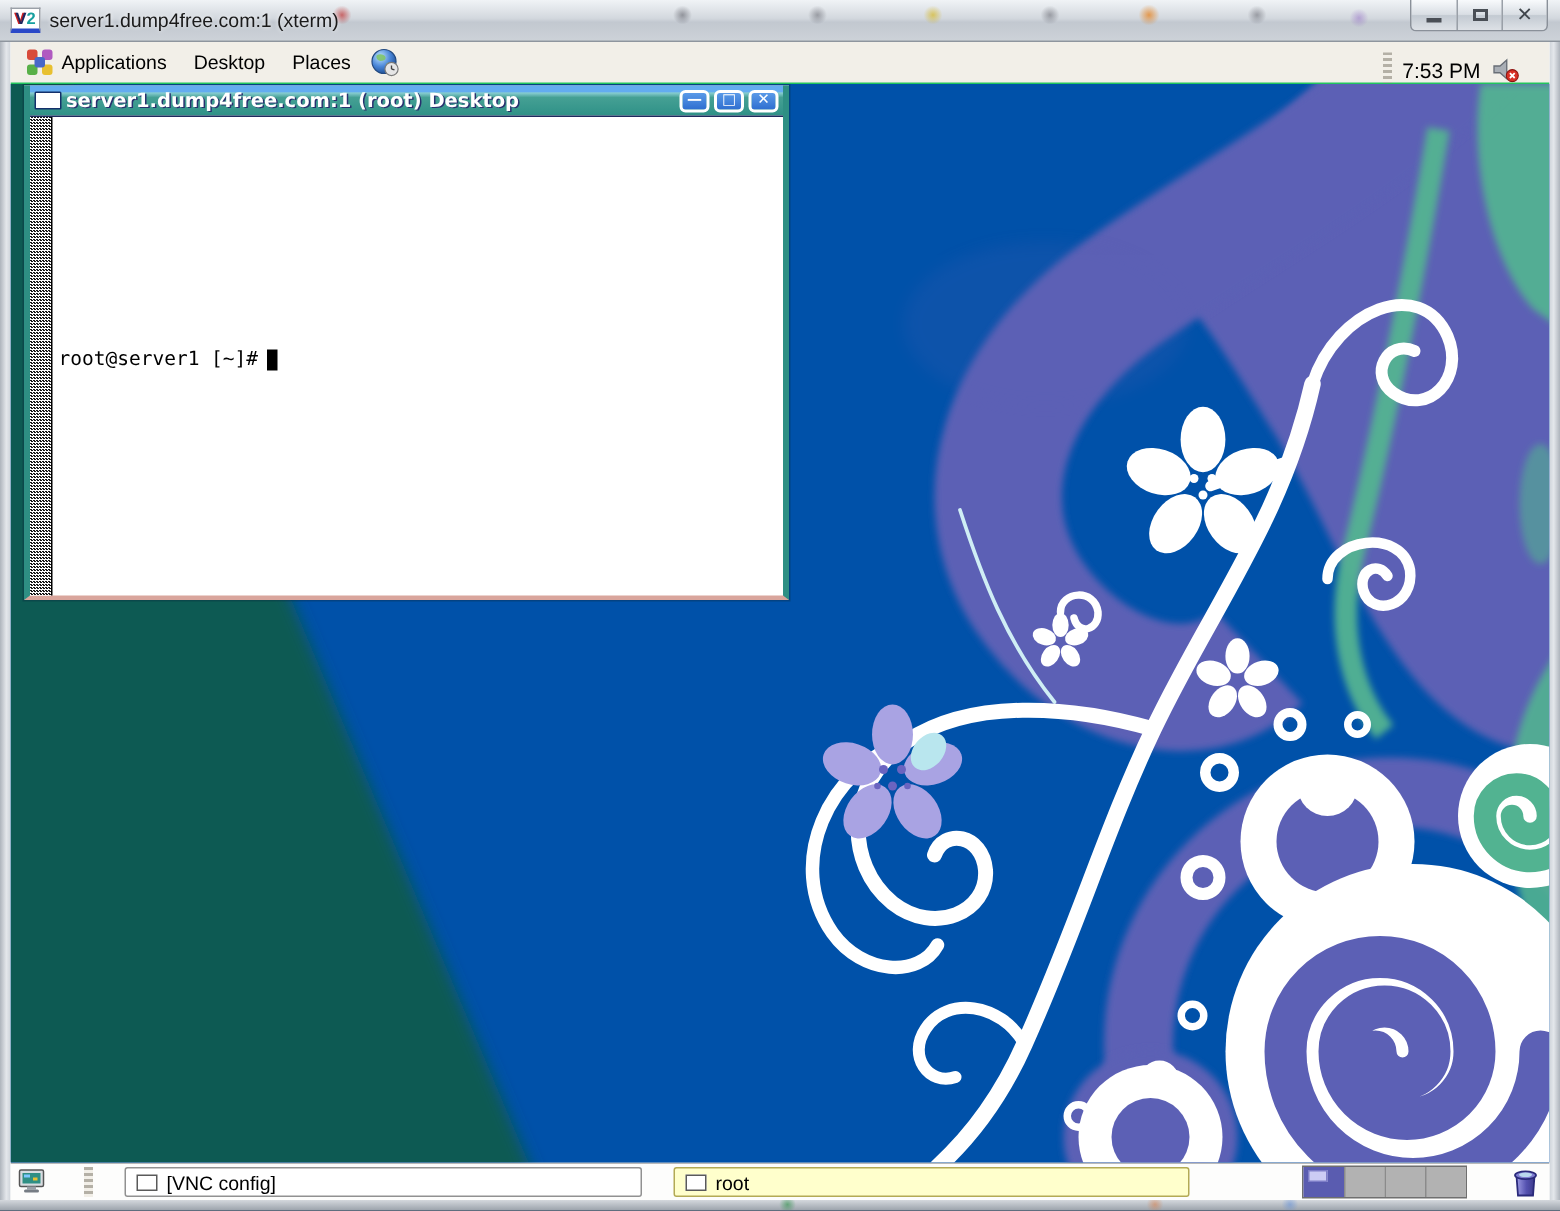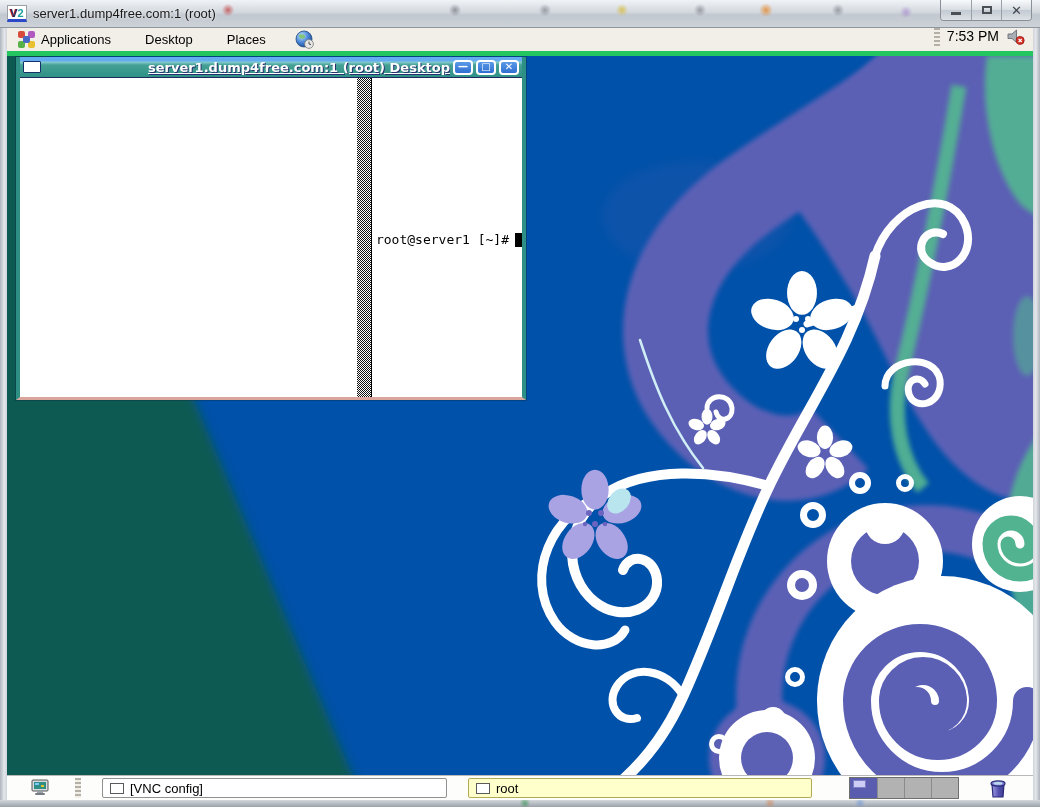--- a/index.html
+++ b/index.html
@@ -38,58 +38,58 @@
   .side.left{left:0;} .side.right{right:0;transform:scaleX(-1);}
   .bottom-strip{position:absolute;left:0;right:0;bottom:0;height:7px;
     background:
       radial-gradient(circle 8px at 525px 3px, rgba(30,140,60,.55), rgba(30,140,60,0) 70%),
       radial-gradient(circle 8px at 770px 3px, rgba(220,120,60,.5), rgba(220,120,60,0) 70%),
       radial-gradient(circle 8px at 860px 3px, rgba(90,140,220,.5), rgba(90,140,220,0) 70%),
       linear-gradient(#d4d8dd,#9ba2ab);}
   
   .client{position:absolute;left:7px;top:28px;width:1026px;height:772px;background:#fff;overflow:hidden;}
   
-  .menubar{height:28px;background:#f2efe8;border-bottom:5px solid #22c55e;display:flex;align-items:center;
-           font-size:13px;color:#000;padding-left:2px;gap:16px;}
+  .menubar{height:28px;background:#f2efe8;border-bottom:1px solid #22c55e;display:flex;align-items:center;
+           font-size:13px;color:#000;padding-left:2px;}
   .menu-item{display:flex;align-items:center;gap:6px;padding:0 9px;height:100%;cursor:default;}
   .distro-icon{width:17px;height:17px;position:relative;display:inline-block;}
   .distro-icon i{position:absolute;width:7px;height:7px;border-radius:2px;}
   .distro-icon .p1{left:0;top:0;background:#d84a3a;}
   .distro-icon .p2{right:0;top:0;background:#b05ac0;}
   .distro-icon .p3{left:0;bottom:0;background:#58b048;}
   .distro-icon .p4{right:0;bottom:0;background:#e8c030;}
   .distro-icon .p5{left:5px;top:5px;width:7px;height:7px;background:#4868c8;border-radius:2px;}
-  .menubar-right{margin-left:auto;display:flex;align-items:flex-start;gap:7px;padding-right:8px;height:100%;}
+  .menubar-right{margin-left:auto;display:flex;align-items:flex-end;gap:7px;padding-right:20px;height:100%;}
   .panel-grip{width:6px;height:20px;background:repeating-linear-gradient(180deg,#b4b0a6 0 2px,#f2efe8 2px 4px);}
   .clock{font-size:14px;color:#000;}
   
   .desktop{position:relative;width:1026px;height:719px;background:#0051a9;overflow:hidden;}
   .desktop svg{position:absolute;left:0;top:0;}
   
   .xterm{position:absolute;left:9px;top:1px;width:510px;height:343px;background:#fff;
          border-left:4px solid #2e8f84;border-right:4px solid #2e8f84;border-bottom:3px solid #d9a59c;
          display:flex;flex-direction:column;box-shadow:0 0 0 1px rgba(10,40,60,.35);}
   .xterm-titlebar{height:21px;flex:0 0 21px;display:flex;align-items:center;gap:3px;padding:0 3px;
          background:linear-gradient(#63acf0 0px,#63acf0 4px,#86ccd0 5px,#45a094 40%,#2f9187 100%);
          border-bottom:1px solid #1e2a5e;}
   .xterm-menu-btn{width:18px;height:12px;background:#fff;border:1px solid #14306a;border-radius:1px;}
-  .xterm-title{flex:1;text-align:right;color:#fff;font:bold 13px "DejaVu Sans","Liberation Sans",sans-serif;
-         text-shadow:1px 1px 0 #28306e;white-space:nowrap;overflow:hidden;text-decoration:underline;}
+  .xterm-title{flex:1;text-align:left;color:#fff;font:bold 13px "DejaVu Sans","Liberation Sans",sans-serif;
+         text-shadow:1px 1px 0 #28306e;white-space:nowrap;overflow:hidden;}
   .xterm-btn{width:20px;height:15px;border:2px solid #fff;border-radius:4px;color:#fff;
          background:linear-gradient(#5a9ae8,#2f6fd0);display:flex;align-items:center;justify-content:center;
          font:bold 10px "DejaVu Sans",sans-serif;line-height:1;padding:0;}
-  .xterm-body{flex:1;display:flex;min-height:0;justify-content:flex-end;}
+  .xterm-body{flex:1;display:flex;min-height:0;}
   .xterm-scroll{flex:0 0 15px;border-right:1px solid #000;
          background:conic-gradient(#141414 25%,#ffffff 0 50%,#141414 0 75%,#ffffff 0) 0 0/2px 2px;}
   .xterm-text{padding:4px 0 0 4px;font:13px "DejaVu Sans Mono","Liberation Mono",monospace;color:#000;
          display:flex;align-items:center;}
   .cursor{display:inline-block;width:7px;height:14px;background:#000;margin-left:6px;}
   
   .panel{height:25px;background:#fdfdfc;border-top:1px solid #b9b9b9;display:flex;align-items:center;
-         padding:0 21px;gap:21px;}
+         padding:0 2px;gap:21px;}
   .show-desktop{width:26px;height:22px;display:flex;align-items:center;justify-content:center;}
   .task-btn{height:20px;border-radius:2px;display:flex;align-items:center;gap:6px;padding:0 7px;
             font-size:13px;color:#000;}
   .task-vnc{width:345px;background:#ffffff;border:1px solid #919191;}
   .task-xterm{width:344px;background:#ffffcc;border:1px solid #b3aa55;}
   .mini-win{width:14px;height:11px;border:1px solid #5a5a5a;background:#fff;flex:0 0 auto;}
   .mini-win .bar{height:3px;}
   .bar-gray{background:#9aa2a6;} .bar-teal{background:#2f8f84;}
   .ws{margin-left:auto;display:flex;border:1px solid #6f6f6f;height:22px;}
   .ws-cell{width:27px;background:#b2b2b2;position:relative;}
@@ -101,21 +101,21 @@
 </head>
 <body>
 
 <div class="frame">
 
   <div class="vnc-titlebar">
     <span class="vnc-logo">
         <span class="v">V</span>
         <span class="two">2</span>
       </span>
-    <span class="vnc-title">server1.dump4free.com:1 (root)</span>
+    <span class="vnc-title">server1.dump4free.com:1 (xterm)</span>
   </div>
   <div class="caps">
     <div class="cap">
         <span class="glyph-min"></span>
       </div>
     <div class="cap">
         <span class="glyph-max"></span>
       </div>
     <div class="cap">
         <span class="glyph-close">✕</span>

